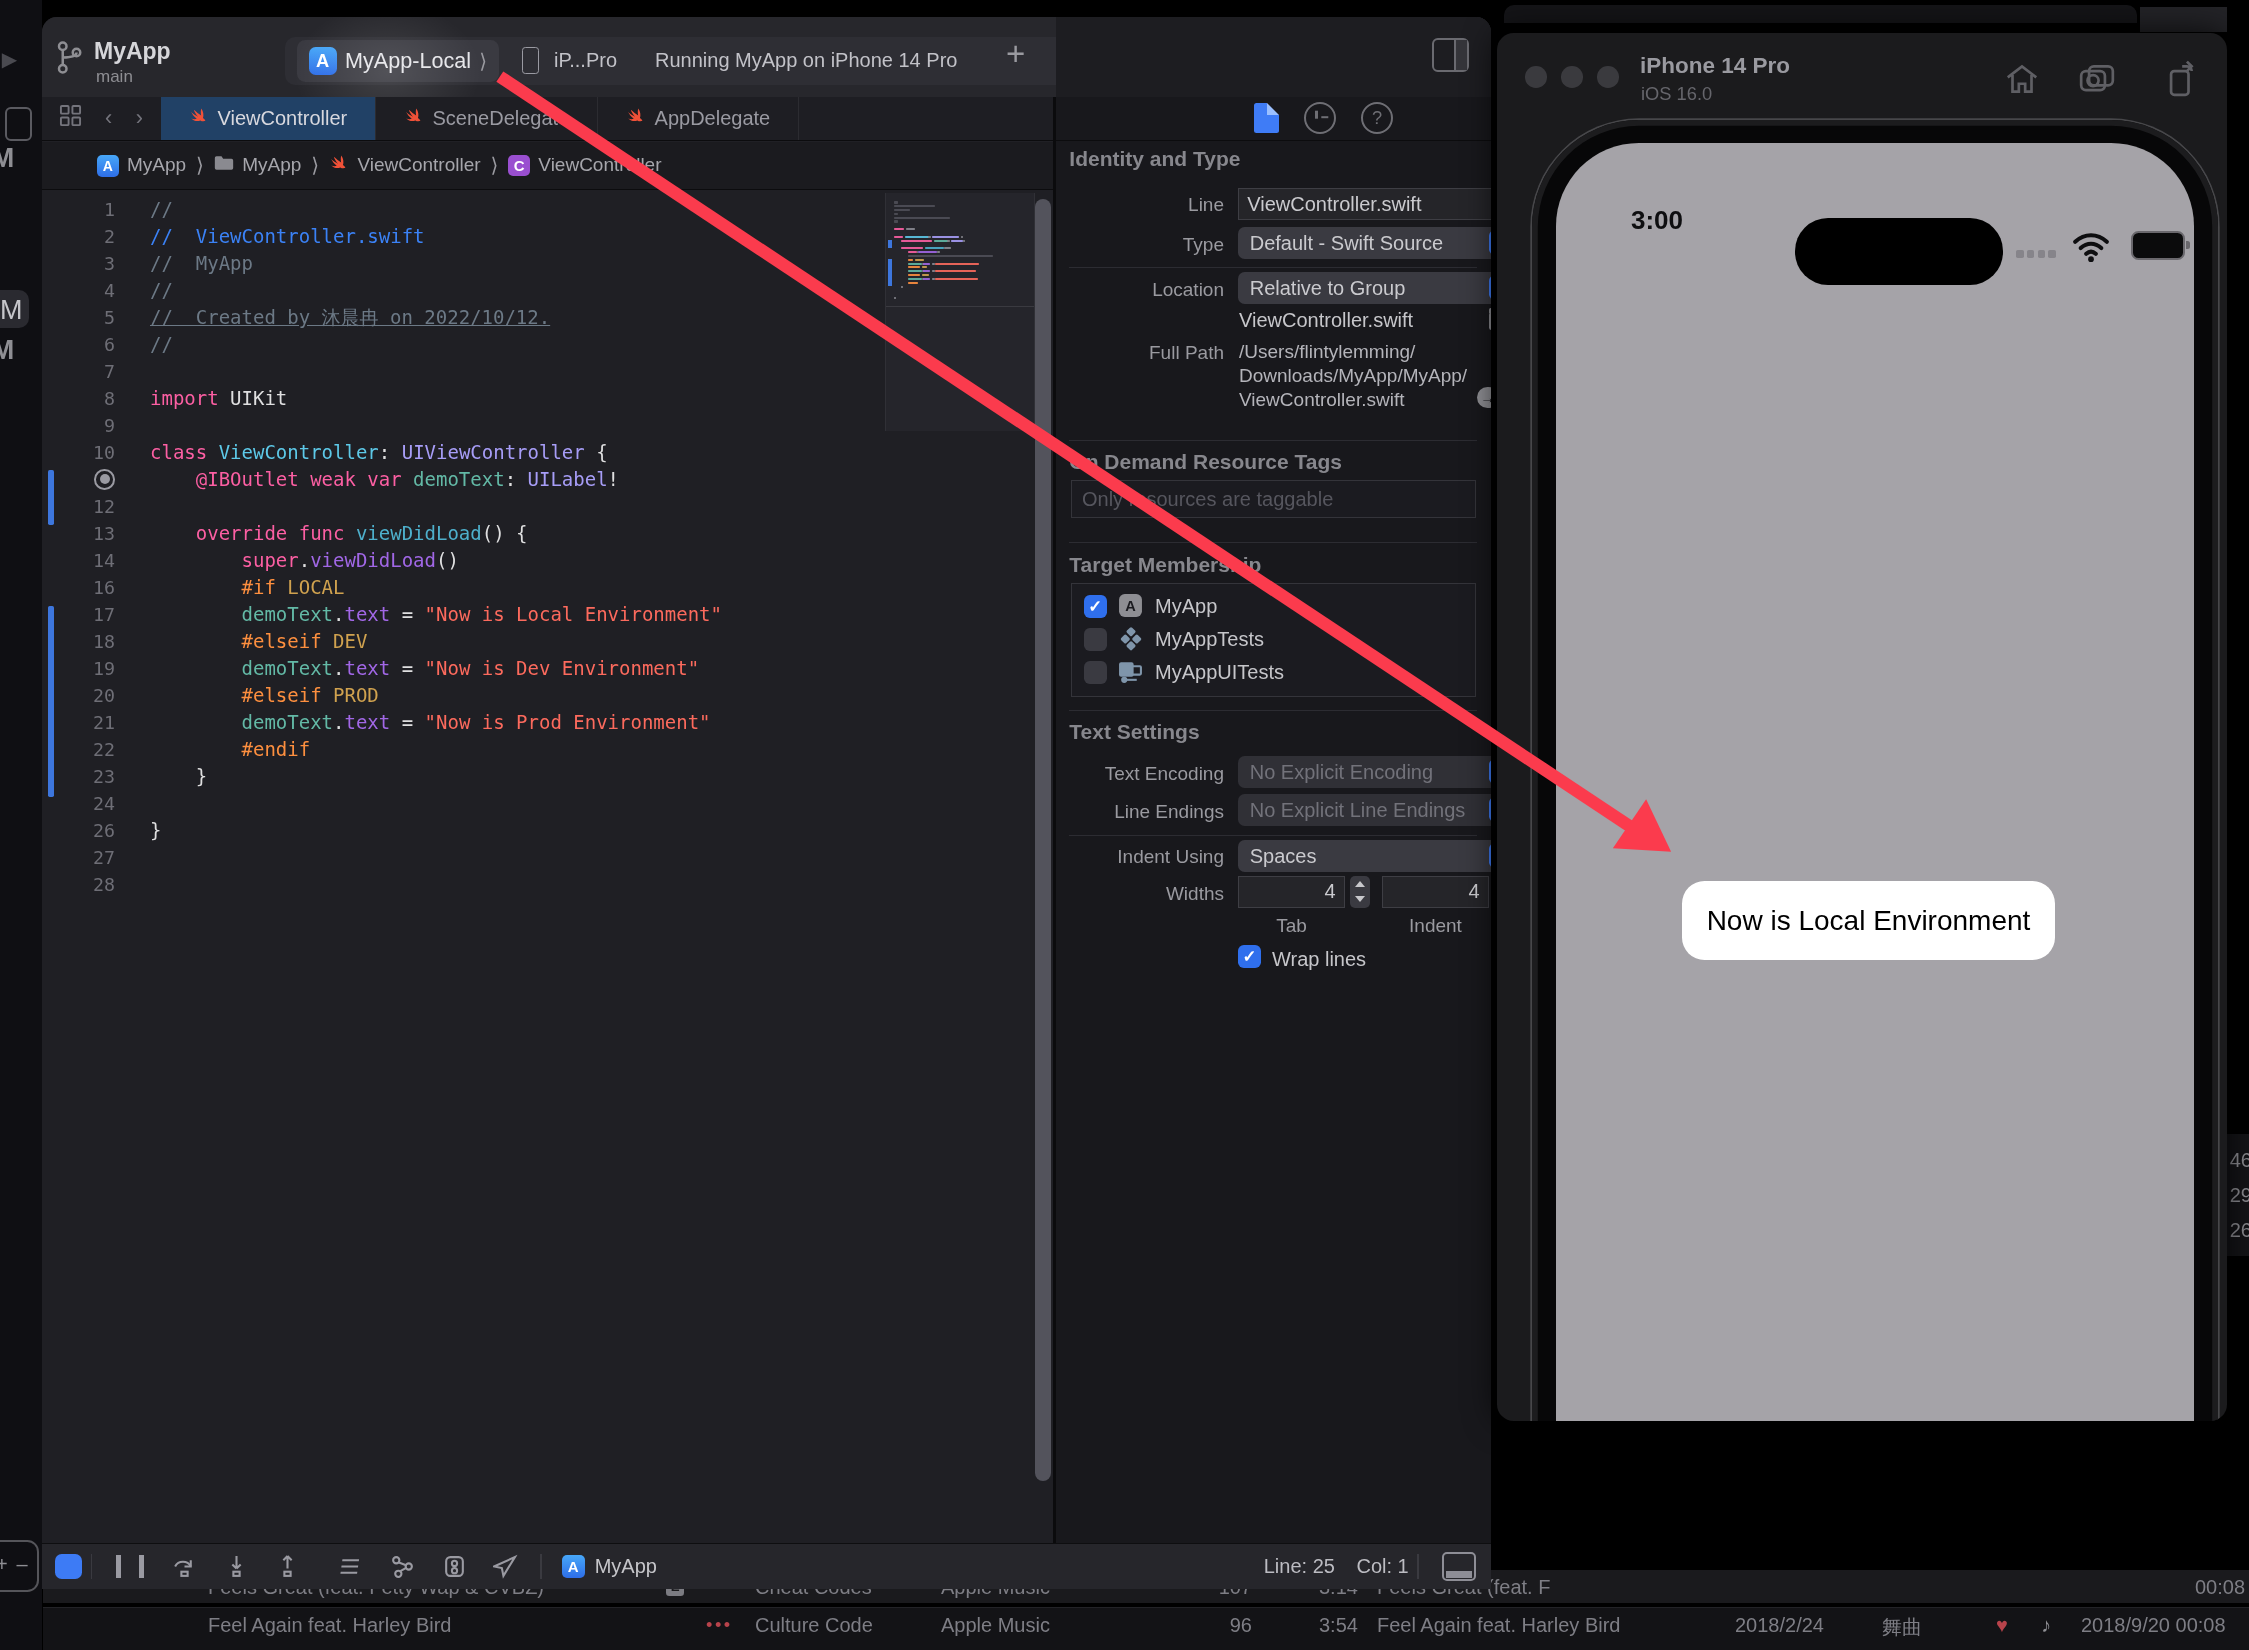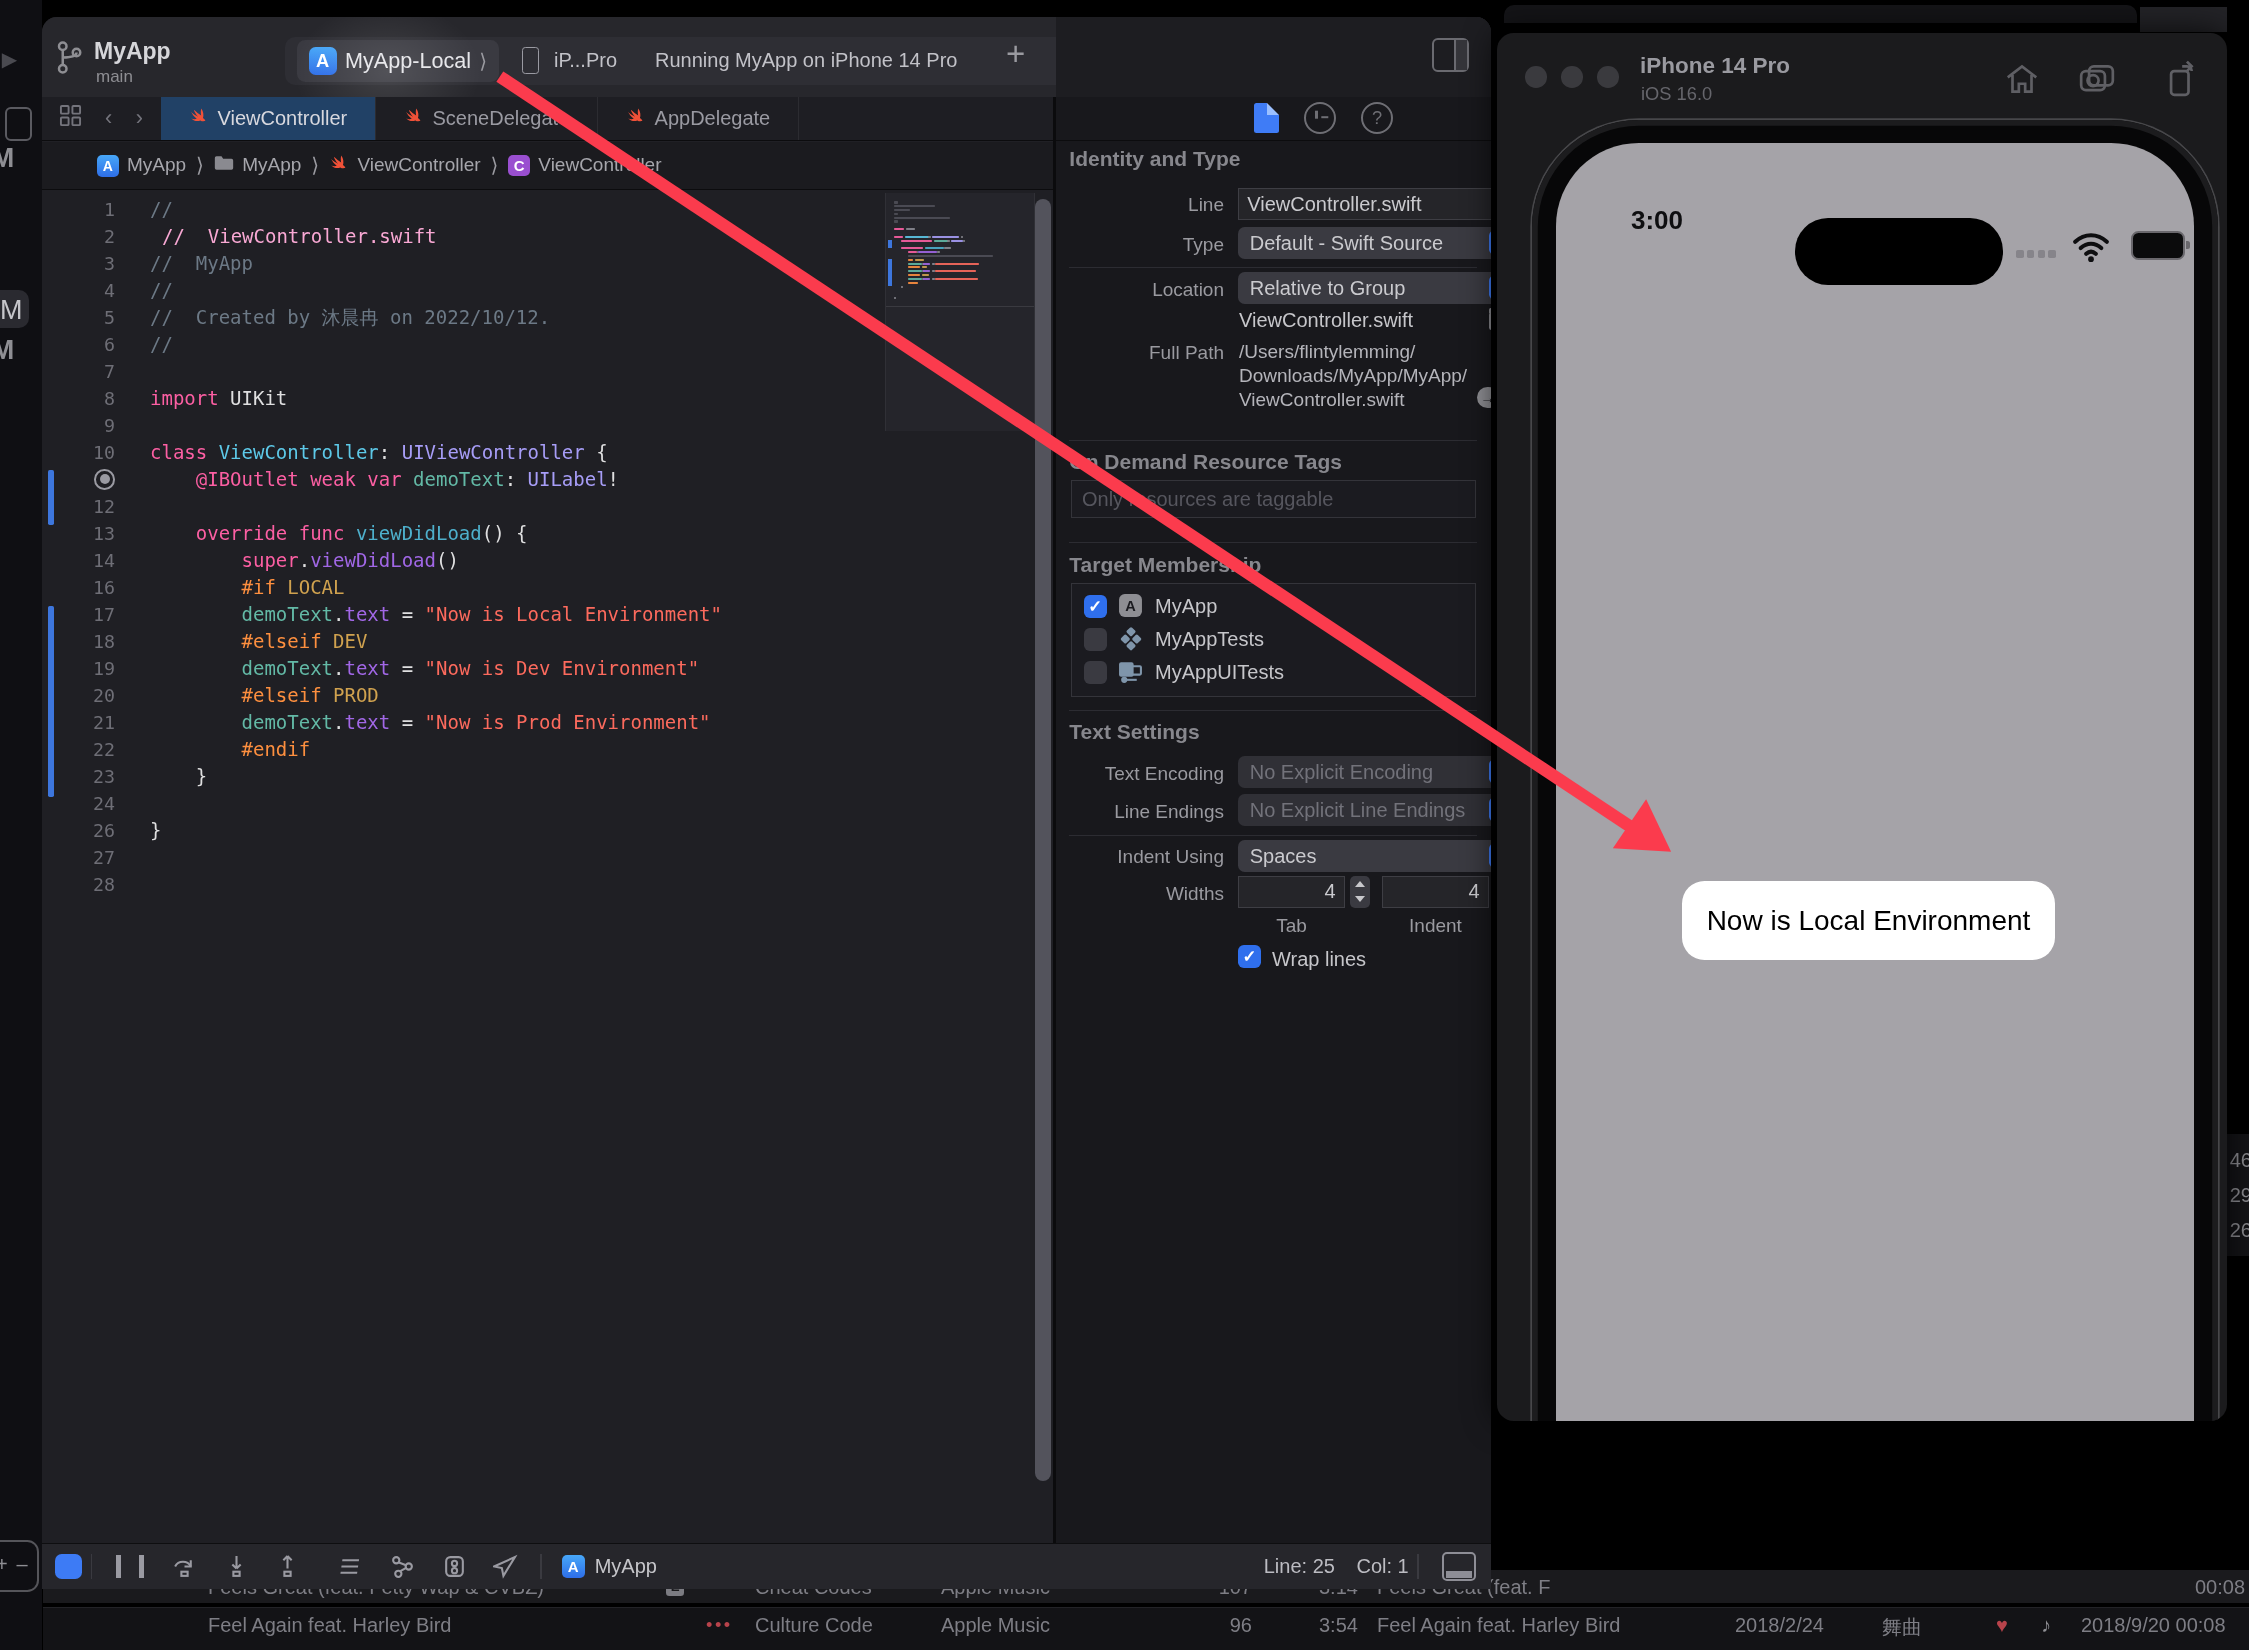--- a/index.html
+++ b/index.html
@@ -303,33 +303,33 @@
     </div>
 
   <div id="editor">
     <div id="code-lines">
         <div class="cl">
           <span class="ln">1</span>
           <span class="ct"><span style="color: rgb(108, 121, 134);">//</span></span>
         </div>
         <div class="cl">
           <span class="ln">2</span>
-          <span class="ct"><span style="color: #f9a8d4; margin-left: 12px;">//  ViewController.swift</span></span>
+          <span class="ct"><span style="color: #3b82f6;">//  ViewController.swift</span></span>
         </div>
         <div class="cl">
           <span class="ln">3</span>
           <span class="ct"><span style="color: rgb(108, 121, 134);">//  MyApp</span></span>
         </div>
         <div class="cl">
           <span class="ln">4</span>
           <span class="ct"><span style="color: rgb(108, 121, 134);">//</span></span>
         </div>
         <div class="cl">
           <span class="ln">5</span>
-          <span class="ct"><span style="color: rgb(108, 121, 134);">//  Created by 沐晨冉 on 2022/10/12.</span></span>
+          <span class="ct"><span style="color: rgb(108, 121, 134); text-decoration: underline;">//  Created by 沐晨冉 on 2022/10/12.</span></span>
         </div>
         <div class="cl">
           <span class="ln">6</span>
           <span class="ct"><span style="color: rgb(108, 121, 134);">//</span></span>
         </div>
         <div class="cl">
           <span class="ln">7</span>
           <span class="ct"></span>
         </div>
         <div class="cl">

